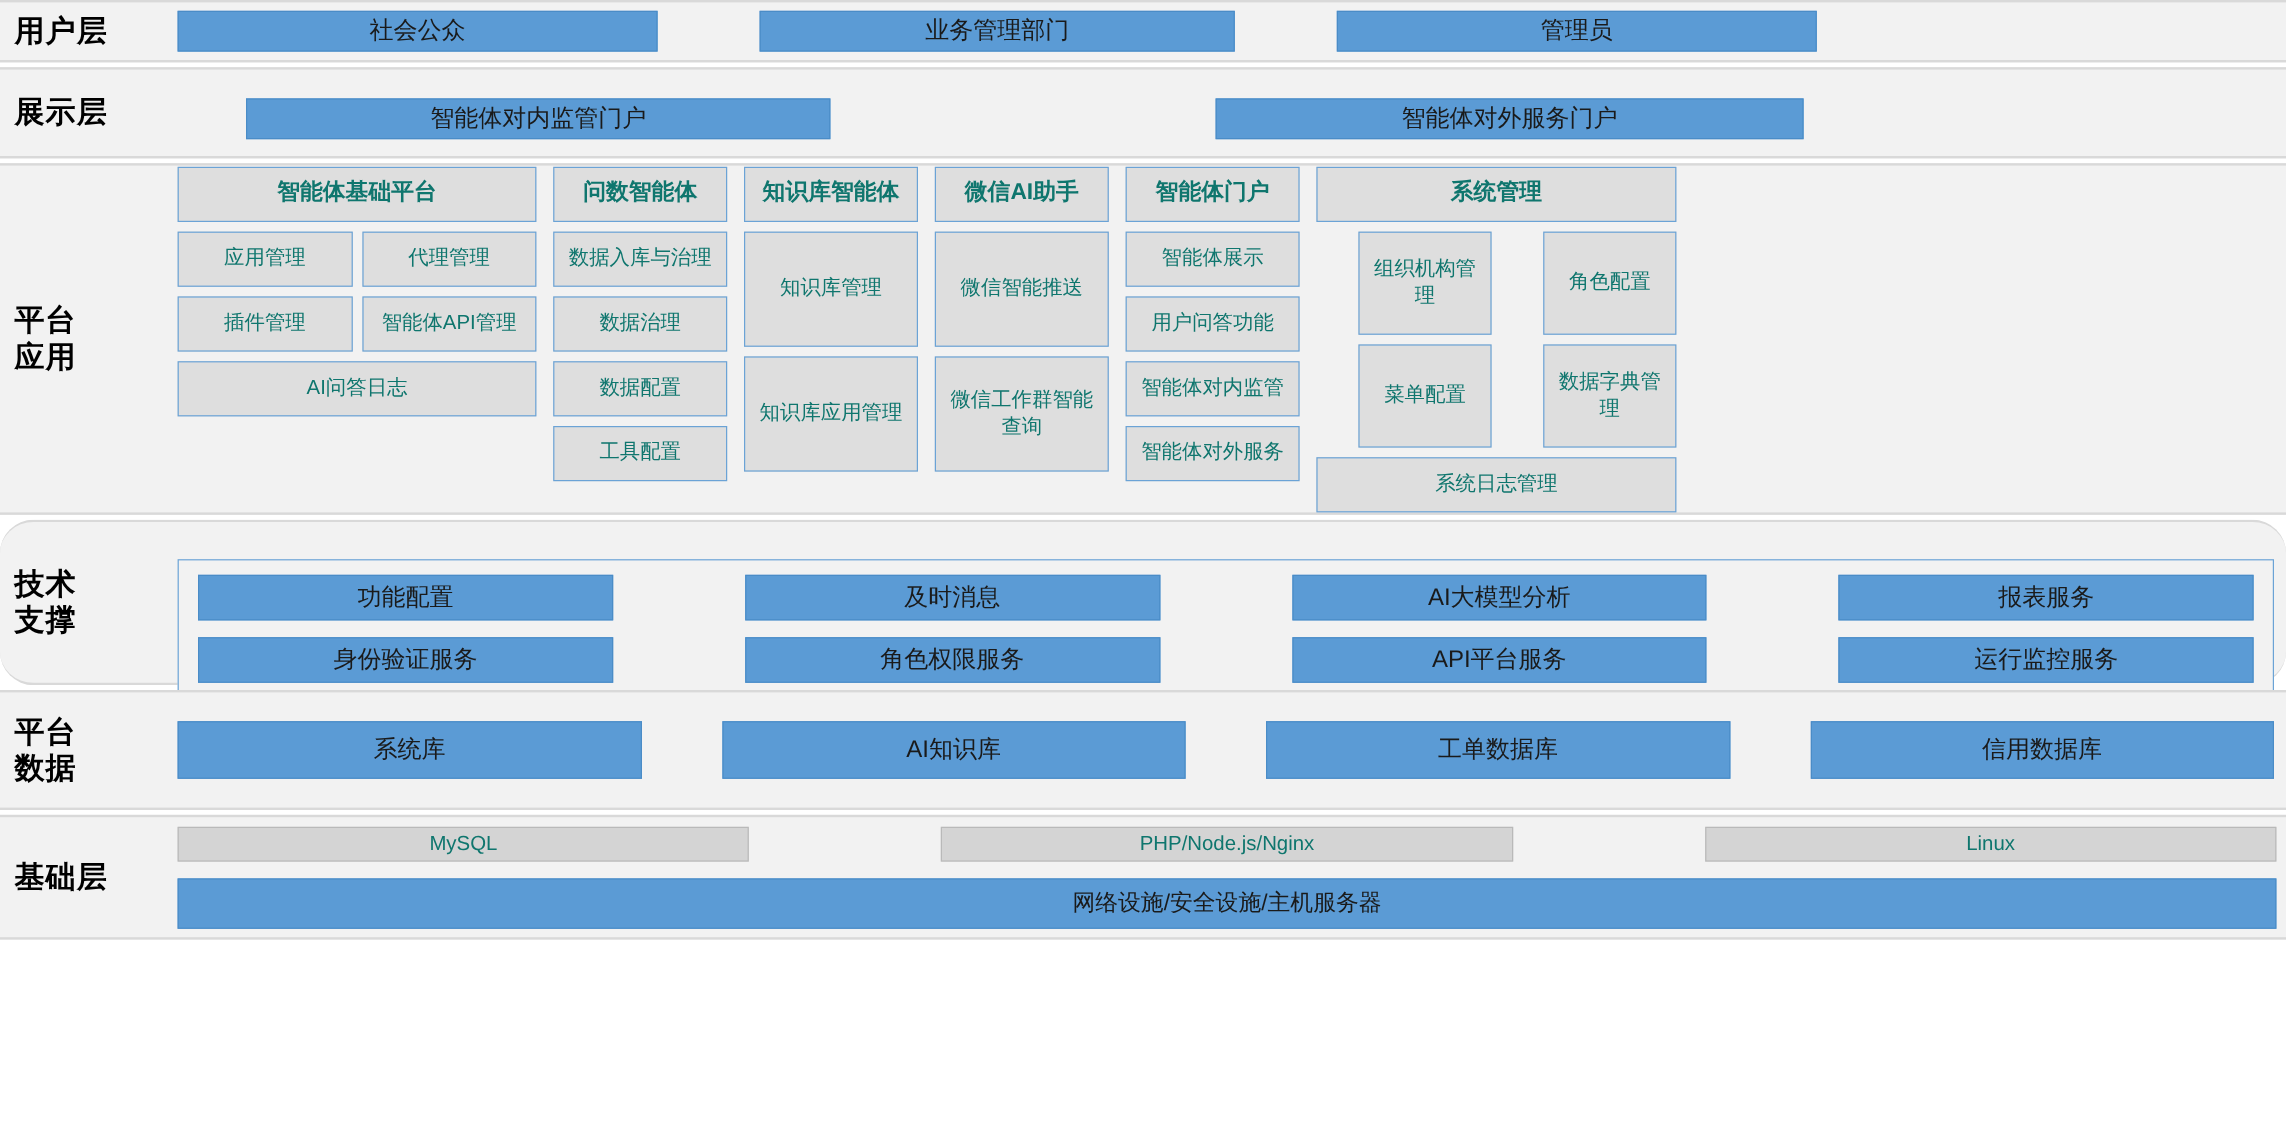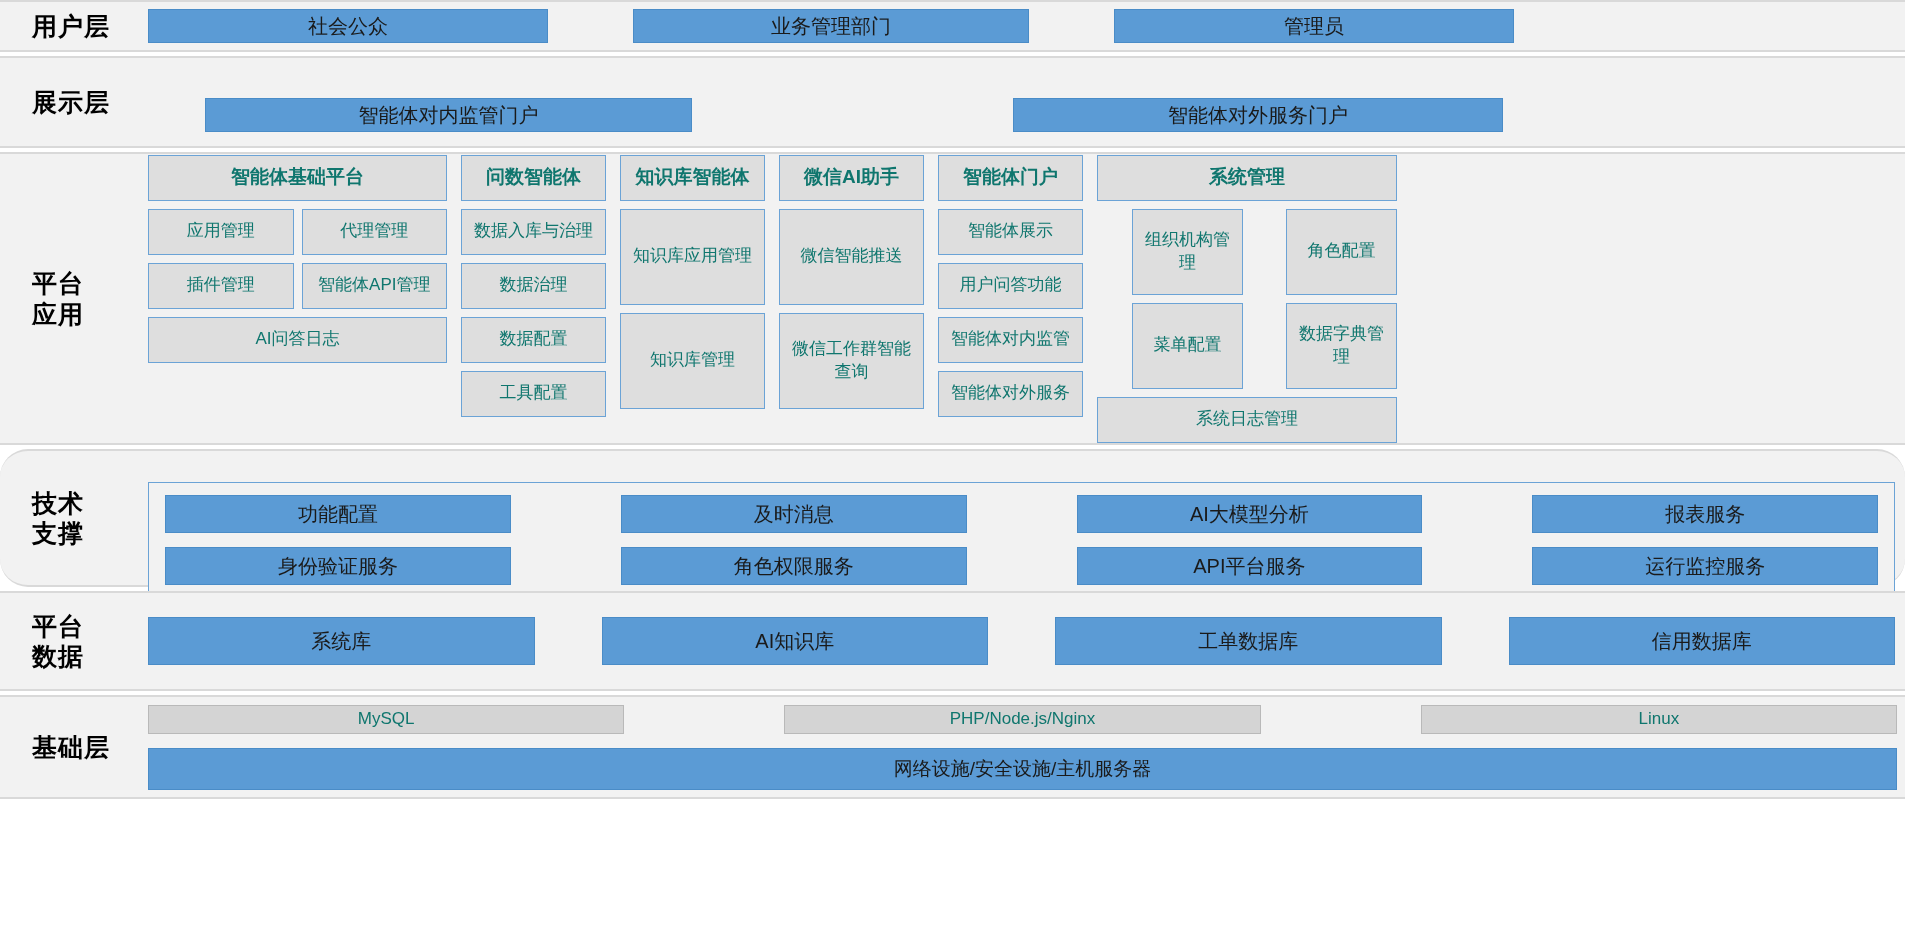--- a/index.html
+++ b/index.html
@@ -25,21 +25,21 @@
     align-items: stretch;
     width: 100%;
   }
   .band + .band { margin-top: 4px; }
 
   .band-label {
     flex: 0 0 148px;
     display: flex;
     align-items: center;
     justify-content: flex-start;
-    padding-left: 32px;
+    padding-left: 12px;
     font-weight: bold;
     font-size: 25px;
     color: #000;
     line-height: 1.22;
     letter-spacing: 1px;
     white-space: pre-line;
   }
   .band-body {
     flex: 1 1 auto;
     position: relative;
@@ -74,21 +74,21 @@
   .greybox.header { font-weight: bold; font-size: 19px; }
   .greybox.plain  { border-color: #b9b9b9; background:#d4d4d4; }
 
   
   #user-band { height: 52px; }
   #user-band .band-body { gap: 0; padding-right: 24px; }
   .user-item { height: 34px; font-size: 20px; }
   .uspace { flex: 0 0 auto; }
 
   
-  #present-band { height: 92px; }
+  #present-band { height: 76px; }
   .present-item { height: 34px; font-size: 20px; }
 
   
   #platform-band { height: 293px; }
   #platform-band .band-label { align-items: center; }
   .cols {
     display: flex;
     align-items: flex-start;
     gap: 14px;
     padding: 10px 12px 10px 0;
@@ -192,22 +192,22 @@
         <div class="col col-ask">
           <div class="greybox header cell">问数智能体</div>
           <div class="greybox cell">数据入库与治理</div>
           <div class="greybox cell">数据治理</div>
           <div class="greybox cell">数据配置</div>
           <div class="greybox cell">工具配置</div>
         </div>
 
         <div class="col col-kb">
           <div class="greybox header cell">知识库智能体</div>
+          <div class="greybox cell-xtall">知识库管理</div>
           <div class="greybox cell-xtall">知识库应用管理</div>
-          <div class="greybox cell-xtall">知识库管理</div>
         </div>
 
         <div class="col col-wechat">
           <div class="greybox header cell">微信AI助手</div>
           <div class="greybox cell-xtall">微信智能推送</div>
           <div class="greybox cell-xtall">微信工作群智能查询</div>
         </div>
 
         <div class="col col-portal">
           <div class="greybox header cell">智能体门户</div>

